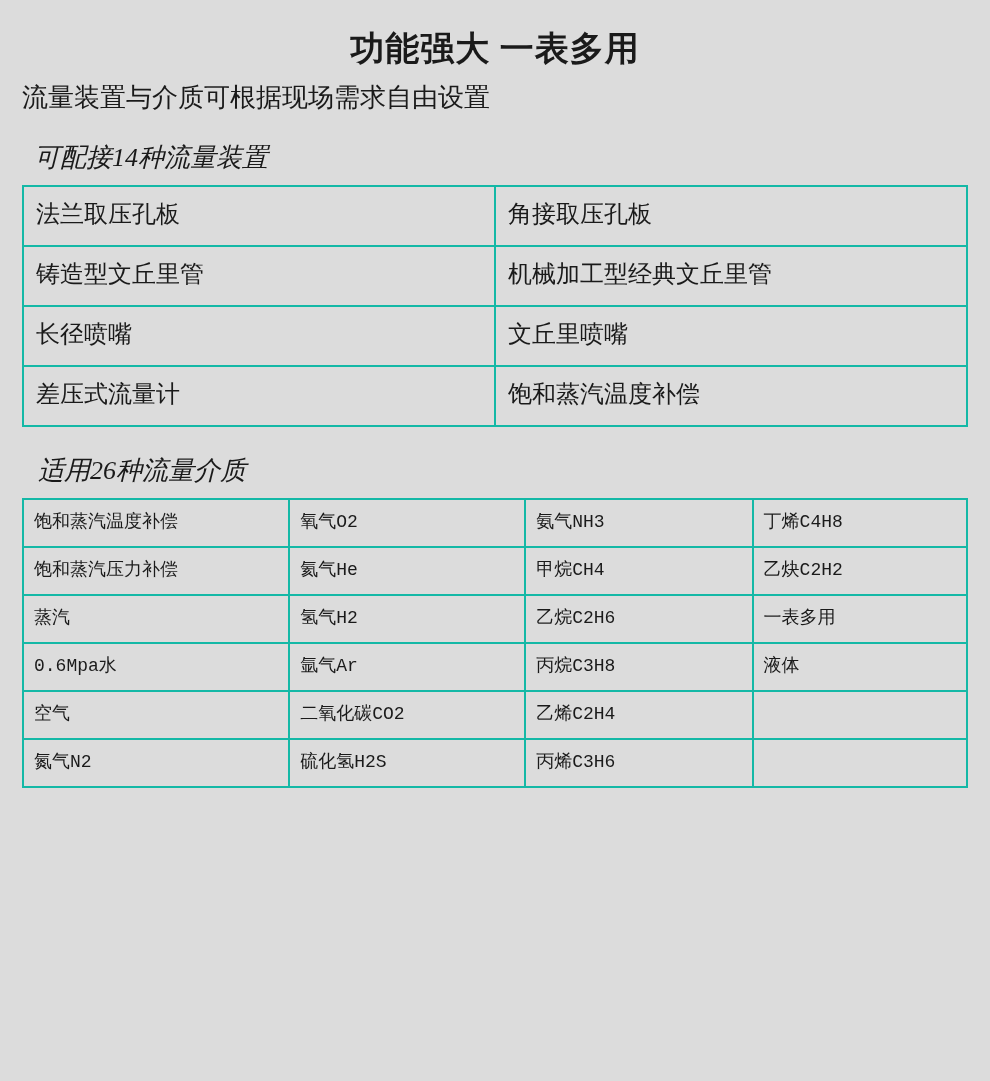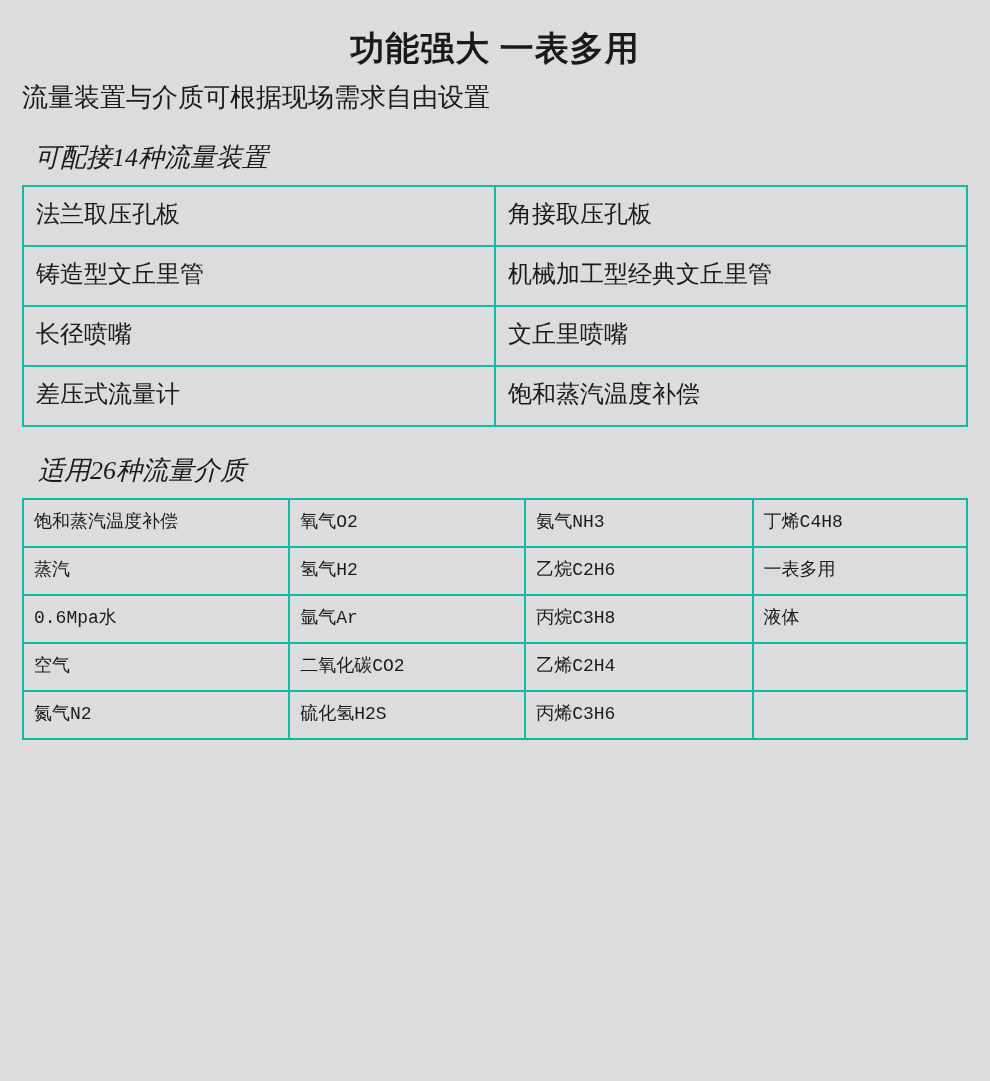--- a/index.html
+++ b/index.html
@@ -110,20 +110,26 @@
 
   <table class="grid media">
     <tbody>
       <tr>
         <td class="c0">饱和蒸汽温度补偿</td>
         <td class="c1">氧气O2</td>
         <td class="c2">氨气NH3</td>
         <td class="c3">丁烯C4H8</td>
       </tr>
       <tr>
+        <td class="c0">饱和蒸汽压力补偿</td>
+        <td class="c1">氦气He</td>
+        <td class="c2">甲烷CH4</td>
+        <td class="c3">乙炔C2H2</td>
+      </tr>
+      <tr>
         <td class="c0">蒸汽</td>
         <td class="c1">氢气H2</td>
         <td class="c2">乙烷C2H6</td>
         <td class="c3">一表多用</td>
       </tr>
       <tr>
         <td class="c0">0.6Mpa水</td>
         <td class="c1">氩气Ar</td>
         <td class="c2">丙烷C3H8</td>
         <td class="c3">液体</td>

